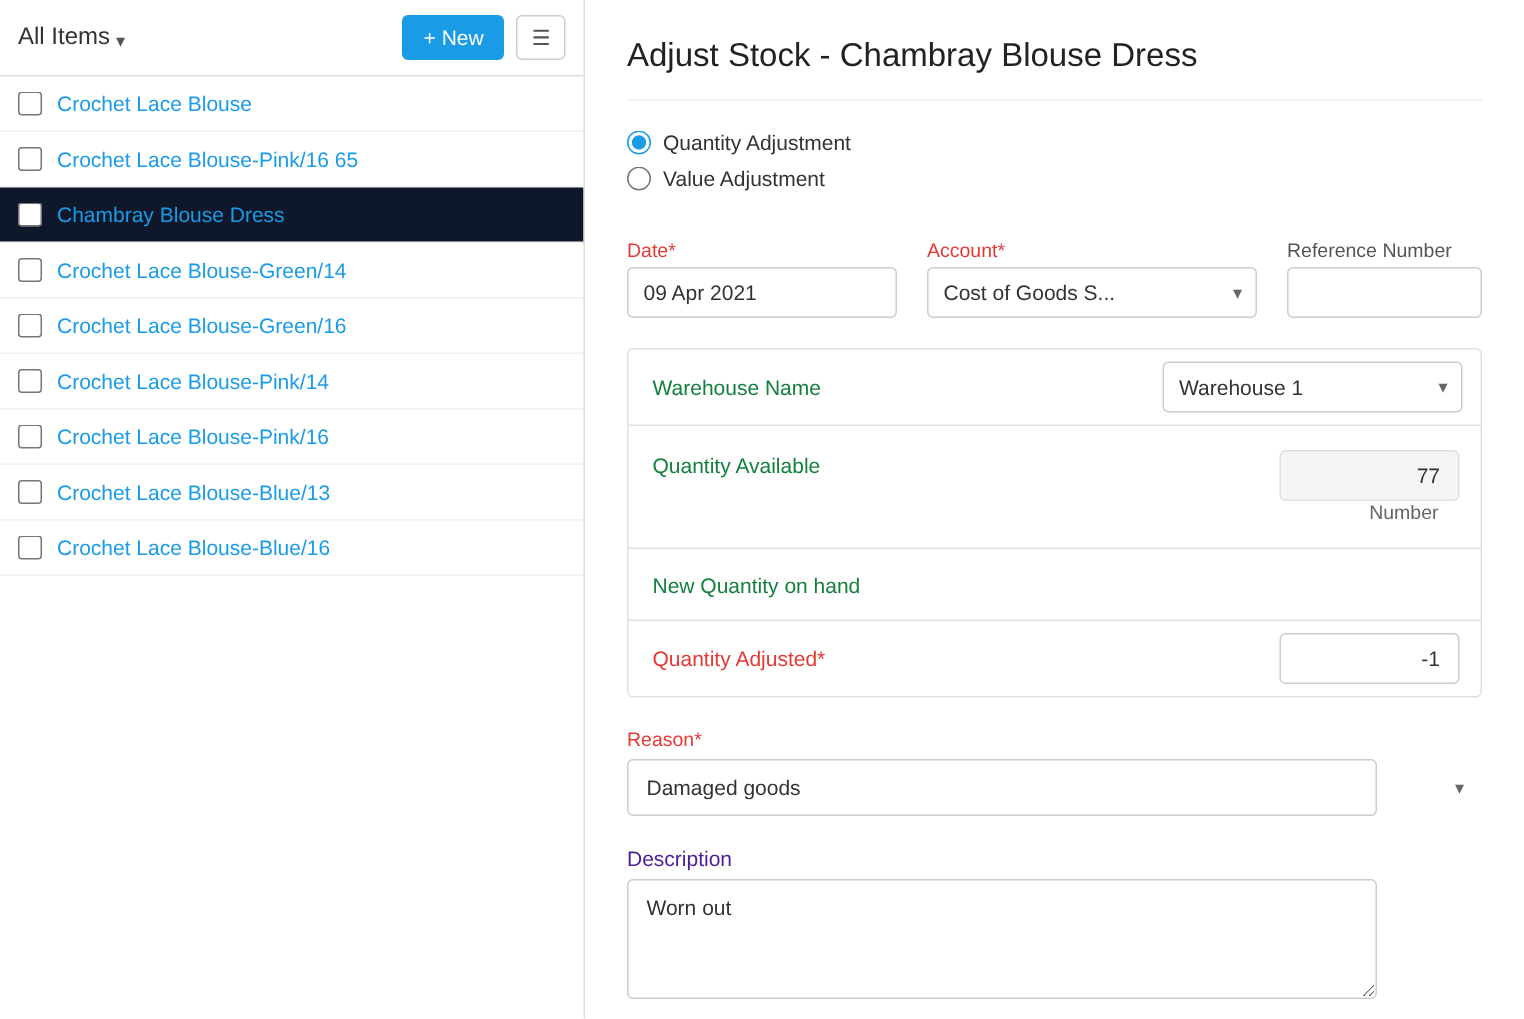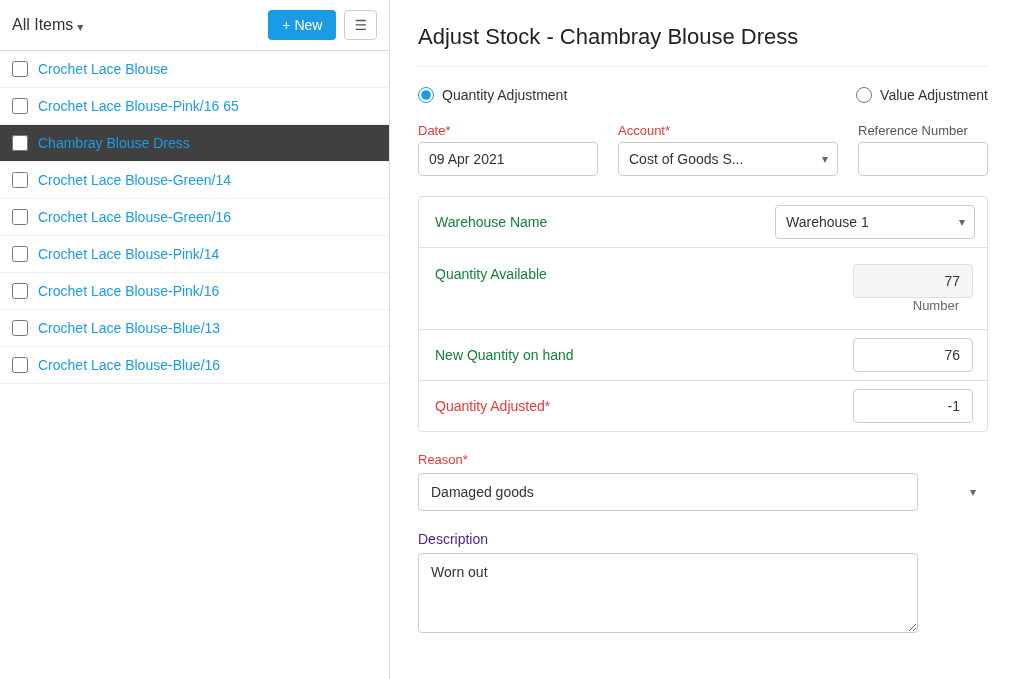--- a/index.html
+++ b/index.html
@@ -19,30 +19,30 @@
     .search-criteria-title { color: #3d8b3d; font-weight: 600; font-size: 13px; margin-bottom: 8px; }
     .search-criteria-close { position: absolute; top: 8px; right: 10px; color: #3d8b3d; cursor: pointer; font-size: 16px; background: none; border: none; }
     .criteria-list { list-style: disc; padding-left: 18px; margin-bottom: 10px; }
     .criteria-list li { font-size: 13px; color: #333; margin-bottom: 3px; line-height: 1.5; }
     .criteria-list li b { font-weight: 700; }
     .advanced-search-link { color: #1a9be6; font-size: 13px; text-decoration: none; cursor: pointer; }
 
     
     .item-list { flex: 1; overflow-y: auto; }
     .item-row { display: flex; align-items: center; padding: 10px 12px; border-bottom: 1px solid #f0f0f0; cursor: pointer; gap: 10px; }
-    .item-row.active { background: #404040; }
+    .item-row.active { background: #0f172a; }
     .item-checkbox { width: 16px; height: 16px; cursor: pointer; accent-color: #1a9be6; }
     .item-name { color: #1a9be6; font-size: 14px; }
 
     
     .right-panel { flex: 1; padding: 24px 28px; overflow-y: auto; }
     .page-title { font-size: 22px; font-weight: 500; color: #222; margin-bottom: 20px; border-bottom: 1px solid #eee; padding-bottom: 16px; }
 
     
-    .radio-group { display: flex; flex-direction: row; gap: 8px; margin-bottom: 20px; justify-content: space-between; }
+    .radio-group { display: flex; flex-direction: column; gap: 8px; margin-bottom: 32px; }
     .radio-option { display: flex; align-items: center; gap: 8px; cursor: pointer; font-size: 14px; }
     .radio-option input[type="radio"] { accent-color: #1a9be6; width: 16px; height: 16px; cursor: pointer; }
 
     
     .form-row { display: flex; gap: 20px; margin-bottom: 20px; align-items: flex-start; }
     .form-group { display: flex; flex-direction: column; gap: 4px; }
     .form-group.date-group { width: 180px; }
     .form-group.account-group { width: 220px; }
     .form-group.ref-group { flex: 1; }
     .form-label { font-size: 13px; color: #555; }
@@ -187,23 +187,20 @@
     <div class="form-table-row" style="align-items:flex-start; padding-top:8px; padding-bottom:2px;">
       <div class="form-table-label" style="padding-top:10px;">Quantity Available</div>
       <div class="form-table-value" style="flex-direction:column; align-items:flex-end; padding-right:14px;">
         <div class="qty-display">77</div>
         <div class="unit-label">Number</div>
       </div>
     </div>
 
     <div class="form-table-row">
       <div class="form-table-label">New Quantity on hand</div>
-      <div class="form-table-value" style="padding-right:14px;">
-        <input type="text" class="qty-input" value="76" style="">
-      </div>
     </div>
 
     <div class="form-table-row">
       <div class="form-table-label required-label">Quantity Adjusted*</div>
       <div class="form-table-value" style="padding-right:14px;">
         <input type="text" class="qty-input" value="-1" style="">
       </div>
     </div>
   </div>
 

